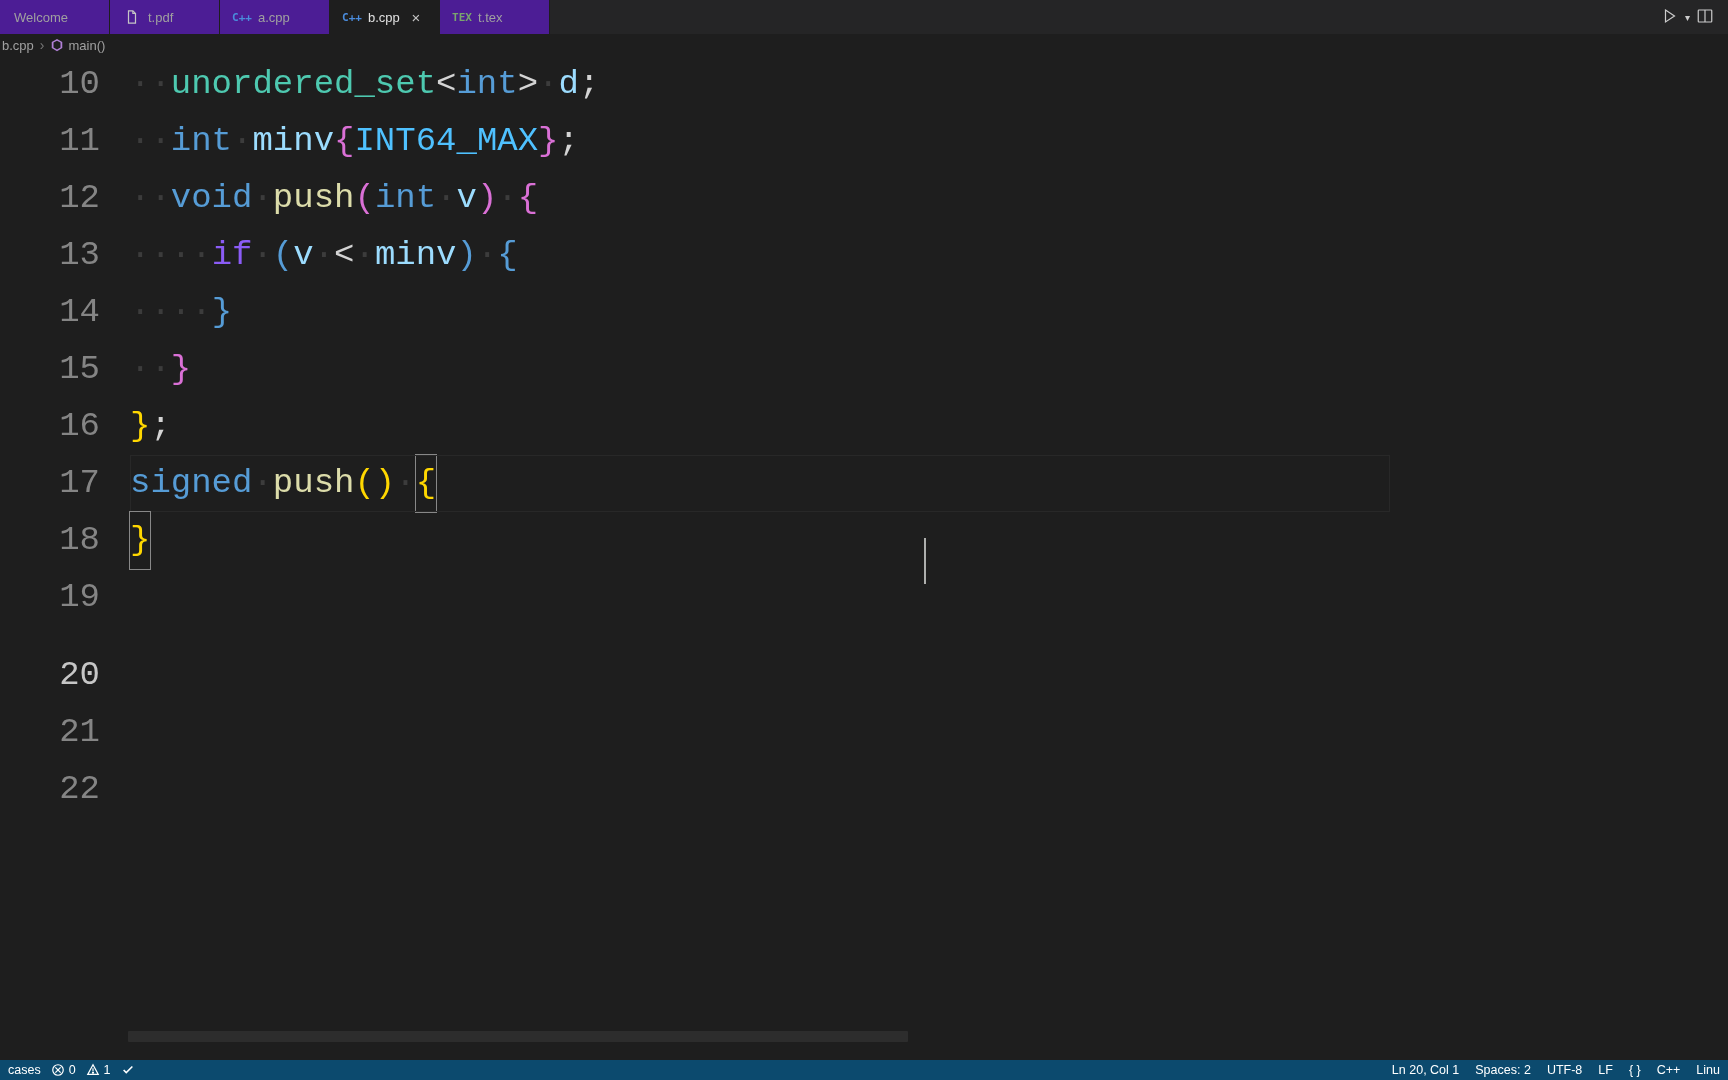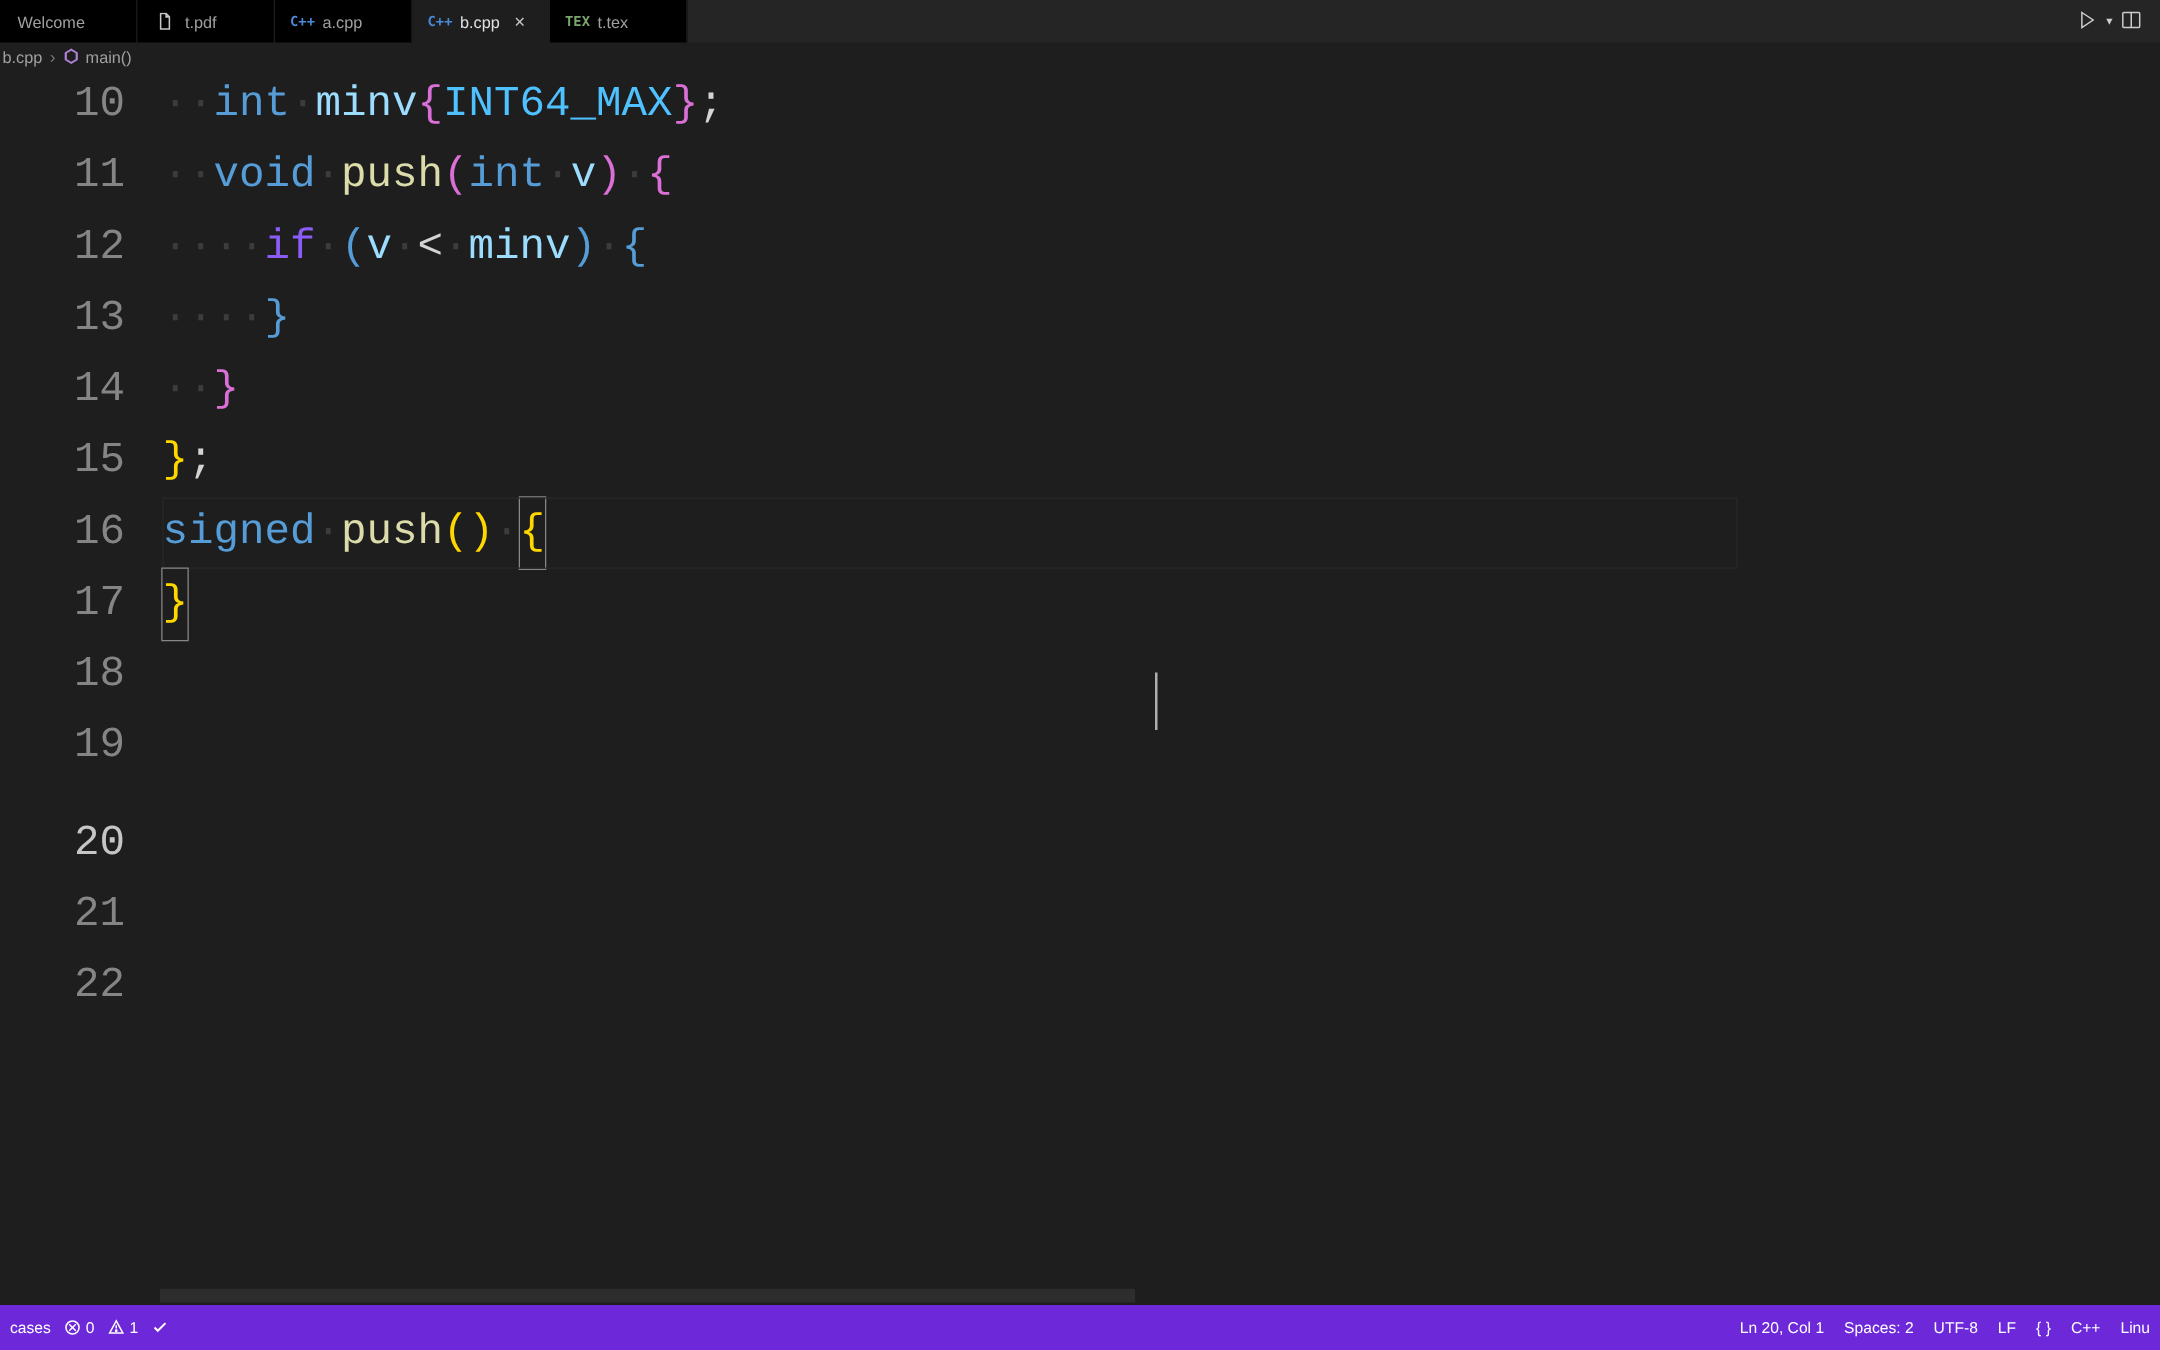--- a/index.html
+++ b/index.html
@@ -18,21 +18,21 @@
     display: flex;
     align-items: stretch;
     position: relative;
   }
   .tab {
     display: flex; align-items: center;
     padding: 0 14px;
     gap: 8px;
     color: #a0a0a0;
     font-size: 13px;
-    background: #000000;
+    background: #4c1d95;
     border-right: 1px solid #1e1e1e;
     cursor: pointer;
     min-width: 110px;
   }
   .tab.active { background: #1e1e1e; color: #e0e0e0; }
   .tab .tab-icon { width: 16px; height: 16px; display:flex; align-items:center; justify-content:center; font-size:11px; font-weight:600; }
   .tab-close { width:16px; height:16px; display:flex; align-items:center; justify-content:center; font-size:15px; color:#c5c5c5; }
   .tab-right { margin-left:auto; display:flex; align-items:center; padding:0 14px; gap:6px; color:#cccccc; font-size:14px;}
   .tab-right svg { width:18px; height:18px; }
 
@@ -103,22 +103,22 @@
 
   .h-scroll {
     position:absolute; left:128px; bottom:14px; width:780px; height:11px;
     background:#3a3a3a88;
     border-radius:1px;
   }
 
   
   .statusbar {
     position:absolute; left:0; right:0; bottom:0;
-    height:36px;
-    background:#6d28d9;
+    height:20px;
+    background:#0c4a6e;
     color:#fff;
     display:flex; align-items:center;
     font-size:12.5px;
     padding:0 8px;
   }
   .statusbar .sb-left { display:flex; align-items:center; gap:10px;}
   .statusbar .sb-right { margin-left:auto; display:flex; gap:16px;}
   .statusbar .sb-item { display:flex; align-items:center; gap:4px; cursor:pointer; }
   .sb-icon { width:14px; height:14px; display:inline-flex; align-items:center; justify-content:center; }
 </style>
@@ -188,20 +188,21 @@
       <div>15</div>
       <div>16</div>
       <div>17</div>
       <div>18</div>
       <div>19</div>
       <div class="active">20</div>
       <div>21</div>
       <div>22</div>
     </div>
   <div class="code" id="code">
+      <div class="code-line"><span class="ws">··</span><span class="tk-type">unordered_set</span><span class="tk-punct">&lt;</span><span class="tk-keyword">int</span><span class="tk-punct">&gt;</span><span class="ws">·</span><span class="tk-var">d</span><span class="tk-punct">;</span></div>
       <div class="code-line"><span class="ws">··</span><span class="tk-keyword">int</span><span class="ws">·</span><span class="tk-var">minv</span><span class="tk-brace2">{</span><span class="tk-const">INT64_MAX</span><span class="tk-brace2">}</span><span class="tk-punct">;</span></div>
       <div class="code-line"><span class="ws">··</span><span class="tk-keyword">void</span><span class="ws">·</span><span class="tk-func">push</span><span class="tk-brace2">(</span><span class="tk-keyword">int</span><span class="ws">·</span><span class="tk-var">v</span><span class="tk-brace2">)</span><span class="ws">·</span><span class="tk-brace2">{</span></div>
       <div class="code-line"><span class="ws">····</span><span class="tk-ctrl">if</span><span class="ws">·</span><span class="tk-brace3">(</span><span class="tk-var">v</span><span class="ws">·</span><span class="tk-punct">&lt;</span><span class="ws">·</span><span class="tk-var">minv</span><span class="tk-brace3">)</span><span class="ws">·</span><span class="tk-brace3">{</span></div>
       <div class="code-line"><span class="ws">····</span><span class="tk-brace3">}</span></div>
       <div class="code-line"><span class="ws">··</span><span class="tk-brace2">}</span></div>
       <div class="code-line"><span class="tk-brace">}</span><span class="tk-punct">;</span></div>
       <div class="code-line"></div>
       <div class="code-line"><div class="current-line-box" style="width: 1260px;"></div><span class="tk-keyword">signed</span><span class="ws">·</span><span class="tk-func">push</span><span class="tk-brace">(</span><span class="tk-brace">)</span><span class="ws">·</span><span class="bracket-box"><span class="tk-brace">{</span></span></div>
       <div class="code-line"><span class="bracket-box"><span class="tk-brace">}</span></span></div>
       <div class="code-line"></div>

